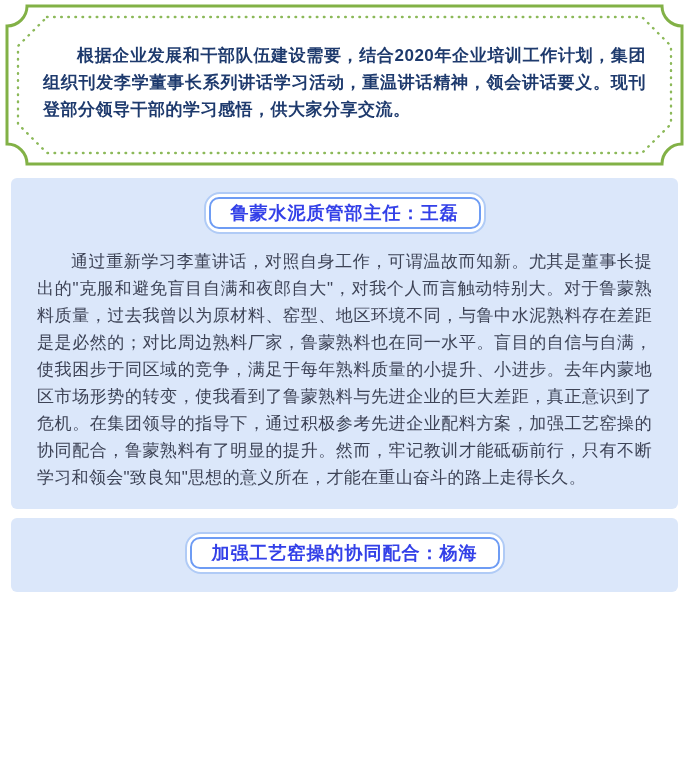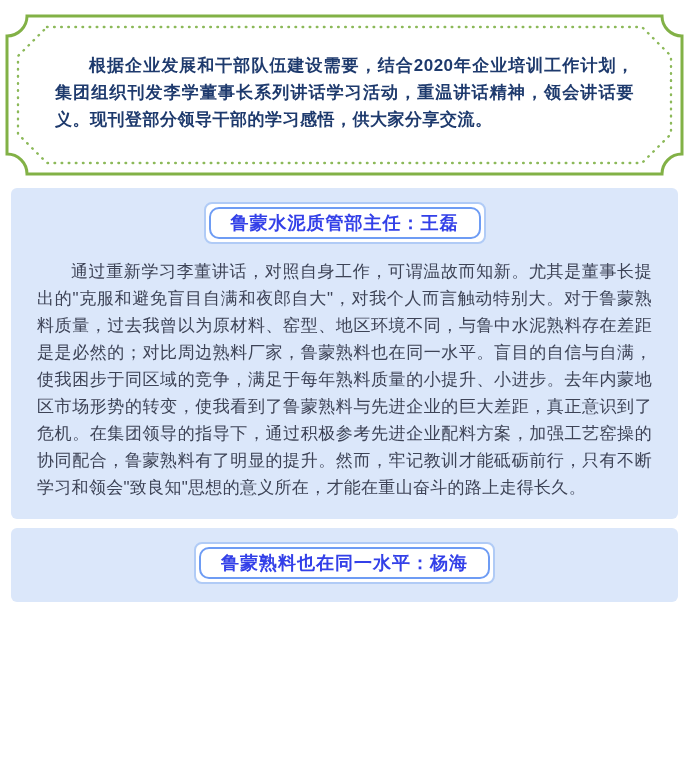--- a/index.html
+++ b/index.html
@@ -24,21 +24,21 @@
     position: relative;
     margin: 2px 3px 0 3px;
     height: 166px;
   }
   .intro-frame svg {
     position: absolute;
     left: 0; top: 0;
   }
   .intro-text {
     position: relative;
-    margin: 12px;
+    margin: 0;
     padding: 40px 40px 0 40px;
     font-size: 17px;
     line-height: 27px;
     font-weight: bold;
     color: var(--intro-text, #1e3a6d);
     text-align: justify;
     text-indent: 2em;
     letter-spacing: 0.5px;
   }
 
@@ -49,21 +49,21 @@
     border-radius: 6px;
     padding: 14px 0 18px 0;
   }
   .card + .card { margin-top: 9px; }
 
   .badge-row { text-align: center; }
   .badge-outer {
     display: inline-block;
     background: #ffffff;
     border: 2px solid var(--badge-outer, #b0cbf6);
-    border-radius: 8px;
+    border-radius: 16px;
     padding: 3px;
   }
   .badge-inner {
     display: block;
     border: 2px solid var(--badge-inner, #6e9cf4);
     border-radius: 10px;
     padding: 4px 20px;
     font-size: 18px;
     line-height: 20px;
     font-weight: bold;
@@ -103,18 +103,18 @@
       <span class="badge-outer">
         <span class="badge-inner">鲁蒙水泥质管部主任：王磊</span>
       </span>
     </div>
     <p class="para">通过重新学习李董讲话，对照自身工作，可谓温故而知新。尤其是董事长提出的"克服和避免盲目自满和夜郎自大"，对我个人而言触动特别大。对于鲁蒙熟料质量，过去我曾以为原材料、窑型、地区环境不同，与鲁中水泥熟料存在差距是是必然的；对比周边熟料厂家，鲁蒙熟料也在同一水平。盲目的自信与自满，使我困步于同区域的竞争，满足于每年熟料质量的小提升、小进步。去年内蒙地区市场形势的转变，使我看到了鲁蒙熟料与先进企业的巨大差距，真正意识到了危机。在集团领导的指导下，通过积极参考先进企业配料方案，加强工艺窑操的协同配合，鲁蒙熟料有了明显的提升。然而，牢记教训才能砥砺前行，只有不断学习和领会"致良知"思想的意义所在，才能在重山奋斗的路上走得长久。</p>
   </section>
 
   <section class="card">
     <div class="badge-row">
       <span class="badge-outer">
-        <span class="badge-inner">鲁蒙熟料也在同一水平：杨海</span>
+        <span class="badge-inner">加强工艺窑操的协同配合：杨海</span>
       </span>
     </div>
   </section>
 
 </div>
 
 </body></html>

